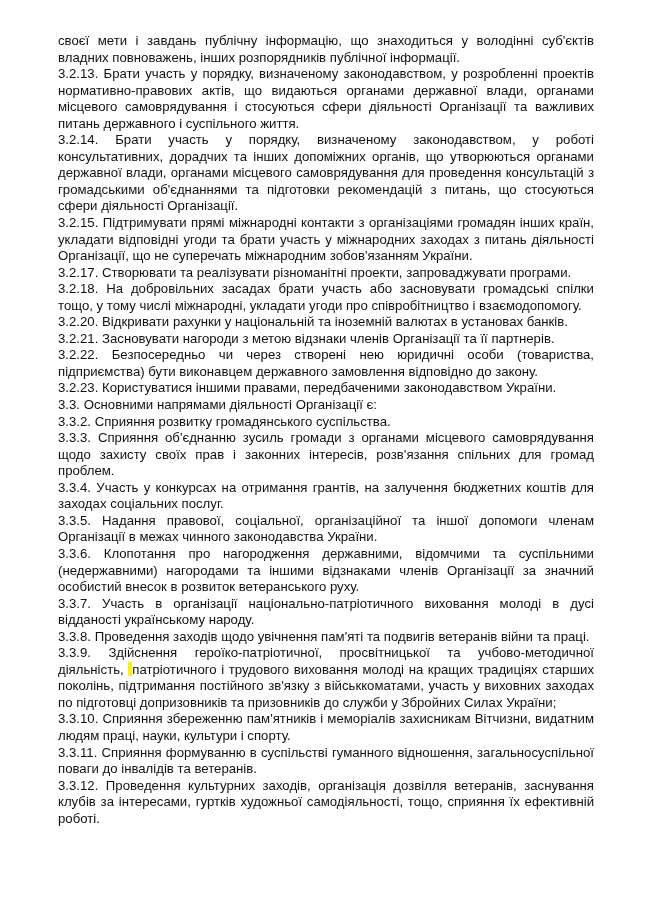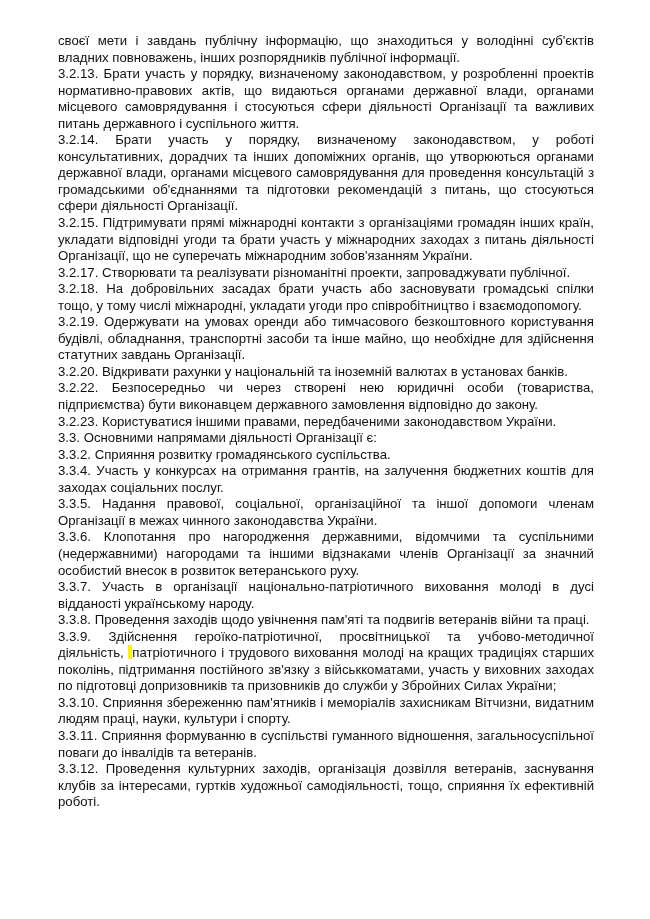--- a/index.html
+++ b/index.html
@@ -45,38 +45,39 @@
 <div class="page">
   <p class="para"><span>своєї мети і завдань публічну інформацію, що знаходиться у володінні суб'єктів владних повноважень, інших розпорядників публічної інформації.</span></p>
 
   <p class="para"><span class="num">3.2.13.</span> <span>Брати участь у порядку, визначеному законодавством, у розробленні проектів нормативно-правових актів, що видаються органами державної влади, органами місцевого самоврядування і стосуються сфери діяльності Організації та важливих питань державного і суспільного життя.</span></p>
 
   <p class="para"><span class="num">3.2.14.</span> <span>Брати участь у порядку, визначеному законодавством, у роботі консультативних, дорадчих та інших допоміжних органів, що утворюються органами державної влади, органами місцевого самоврядування для проведення консультацій з громадськими об'єднаннями та підготовки рекомендацій з питань, що стосуються сфери діяльності Організації.</span></p>
 
   <p class="para"><span class="num">3.2.15.</span> <span>Підтримувати прямі міжнародні контакти з організаціями громадян інших країн, укладати відповідні угоди та брати участь у міжнародних заходах з питань діяльності Організації, що не суперечать міжнародним зобов'язанням України.</span></p>
 
 
-  <p class="para"><span class="num">3.2.17.</span> <span>Створювати та реалізувати різноманітні проекти, запроваджувати публічної.</span></p>
+  <p class="para"><span class="num">3.2.17.</span> <span>Створювати та реалізувати різноманітні проекти, запроваджувати програми.</span></p>
 
   <p class="para"><span class="num">3.2.18.</span> <span>На добровільних засадах брати участь або засновувати громадські спілки тощо, у тому числі міжнародні, укладати угоди про співробітництво і взаємодопомогу.</span></p>
 
-  <p class="para"><span class="num">3.2.19.</span> <span>Одержувати на умовах оренди або тимчасового безкоштовного користування будівлі, обладнання, транспортні засоби та інше майно, що необхідне для здійснення статутних завдань Організації.</span></p>
 
   <p class="para"><span class="num">3.2.20.</span> <span>Відкривати рахунки у національній та іноземній валютах в установах банків.</span></p>
 
+  <p class="para"><span class="num">3.2.21.</span> <span>Засновувати нагороди з метою відзнаки членів Організації та її партнерів.</span></p>
 
   <p class="para"><span class="num">3.2.22.</span> <span>Безпосередньо чи через створені нею юридичні особи (товариства, підприємства) бути виконавцем державного замовлення відповідно до закону.</span></p>
 
   <p class="para"><span class="num">3.2.23.</span> <span>Користуватися іншими правами, передбаченими законодавством України.</span></p>
 
   <p class="para"><span class="num">3.3.</span> <span class="bold">Основними напрямами діяльності Організації є:</span></p>
 
 
   <p class="para"><span class="num">3.3.2.</span> <span>Сприяння розвитку громадянського суспільства.</span></p>
 
+  <p class="para"><span class="num">3.3.3.</span> <span>Сприяння об'єднанню зусиль громади з органами місцевого самоврядування щодо захисту своїх прав і законних інтересів, розв'язання спільних для громад проблем.</span></p>
 
   <p class="para"><span class="num">3.3.4.</span> <span>Участь у конкурсах на отримання грантів, на залучення бюджетних коштів для заходах соціальних послуг.</span></p>
 
   <p class="para"><span class="num">3.3.5.</span> <span>Надання правової, соціальної, організаційної та іншої допомоги  членам Організації в межах чинного законодавства України.</span></p>
 
   <p class="para"><span class="num">3.3.6.</span> <span>Клопотання про нагородження державними, відомчими та суспільними (недержавними) нагородами та іншими відзнаками членів Організації за значний особистий внесок в розвиток ветеранського руху.</span></p>
 
   <p class="para"><span class="num">3.3.7.</span> <span>Участь в організації національно-патріотичного виховання молоді в дусі відданості українському народу.</span></p>
 
   <p class="para"><span class="num">3.3.8.</span> <span>Проведення заходів щодо увічнення пам'яті та подвигів ветеранів війни та праці.</span></p>

